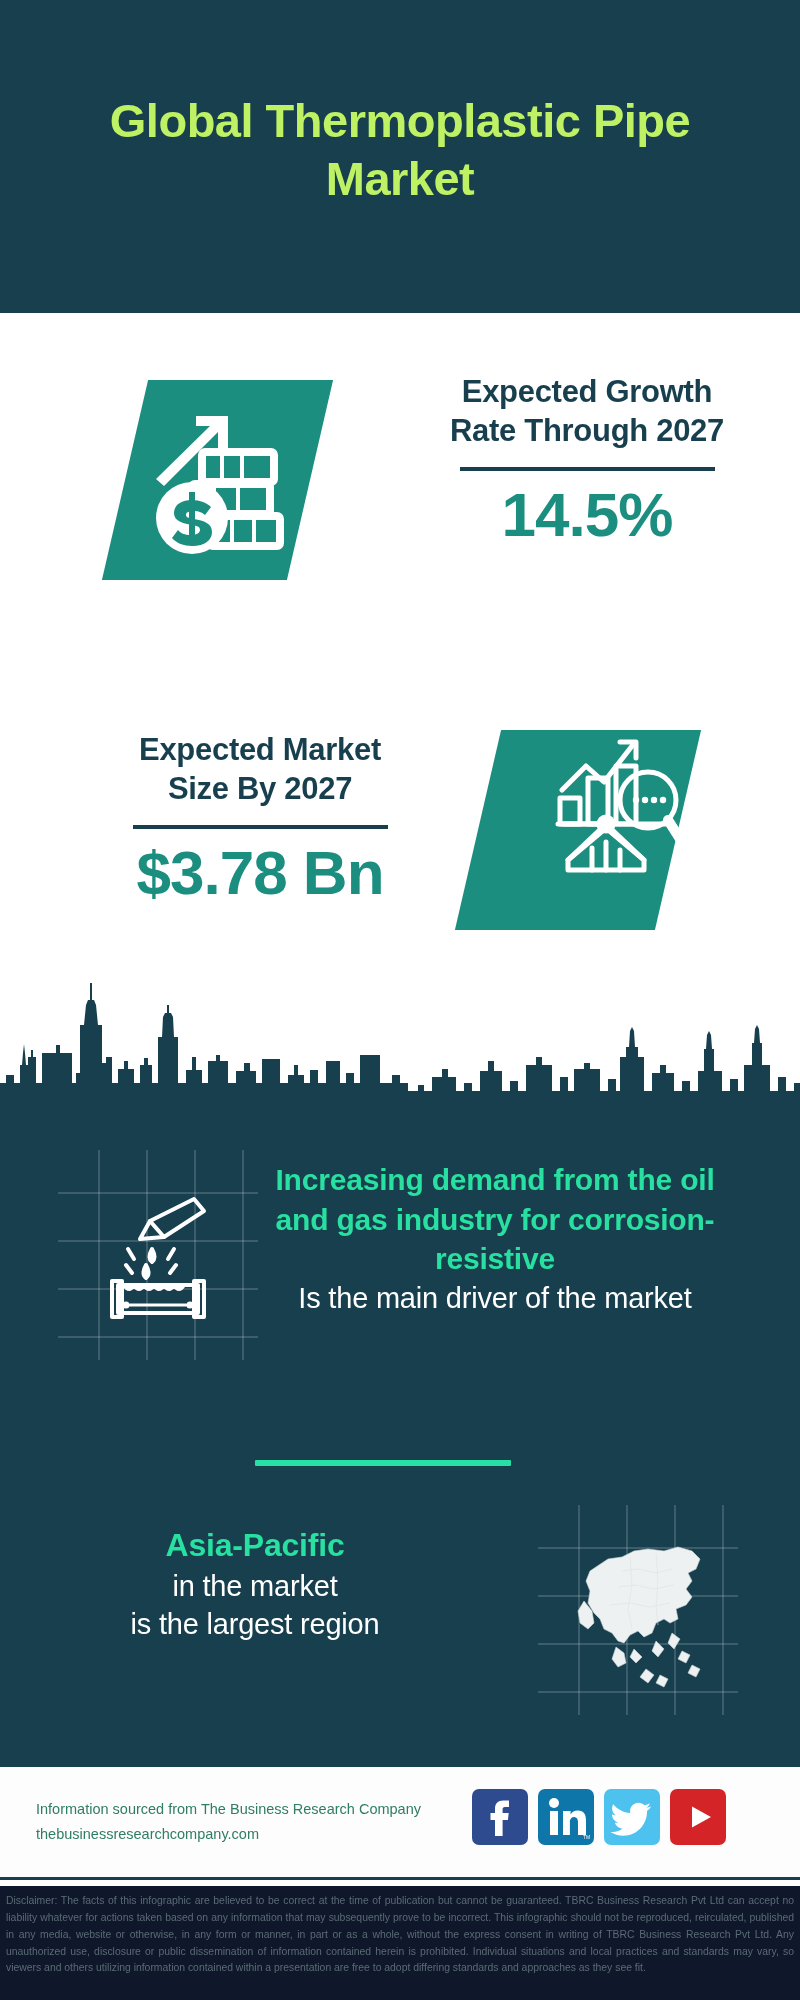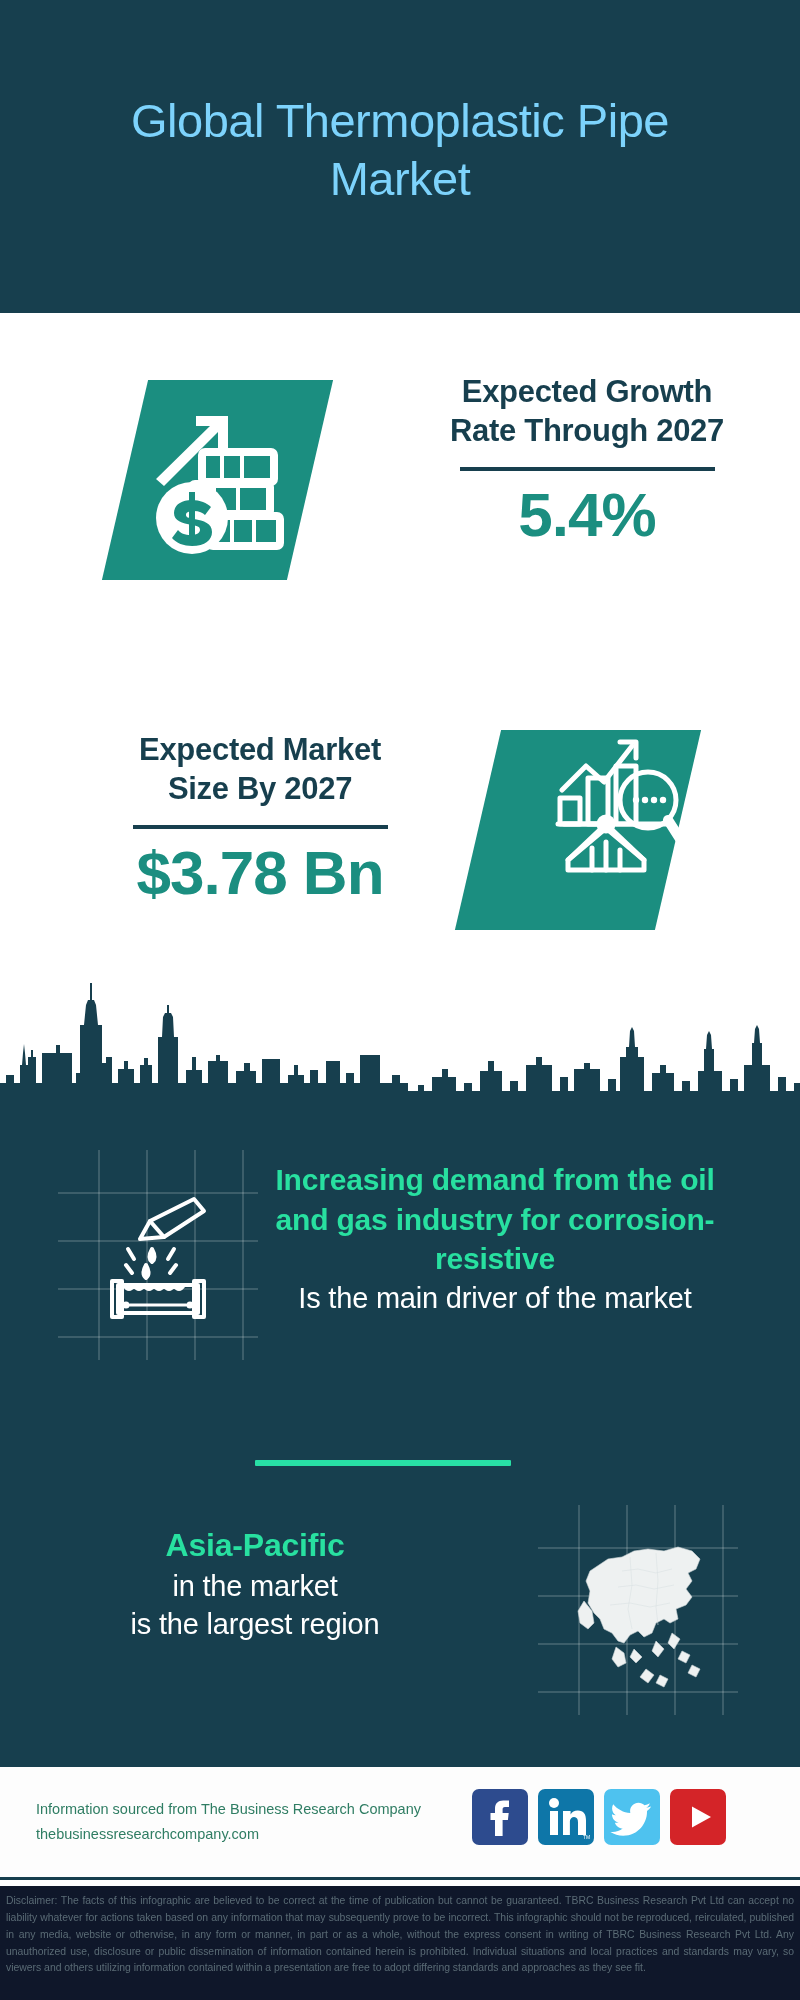--- a/index.html
+++ b/index.html
@@ -12,23 +12,23 @@
   }
   .page { width:800px; height:2000px; position:relative; background:#fff; }
 
   
   .header {
     position:absolute; left:0; top:0; width:800px; height:313px;
     background:#173f4e;
     display:flex; align-items:center; justify-content:center;
   }
   .header-title {
-    color:#7dd3fc;
+    color:#bef264;
     font-size:47px;
-    font-weight:normal;
+    font-weight:bold;
     line-height:1.22;
     text-align:center;
     letter-spacing:-0.5px;
     max-width:660px;
     padding-bottom:14px;
   }
 
   
   .stat1 {
     position:absolute; left:0; top:330px; width:792px; height:310px;margin-left:47px;
@@ -192,21 +192,21 @@
           <rect x="47" y="102" width="6" height="52"></rect>
           <path d="M50 110c-12 0-18 6-18 13 0 8 8 10 18 12 6 1 8 2 8 5 0 3-4 5-9 5-6 0-11-2-13-5l-6 8c4 5 12 8 20 8 13 0 20-6 20-14 0-9-8-11-18-13-6-1-8-2-8-4 0-3 3-4 8-4 5 0 9 2 11 4l6-8c-4-4-11-7-19-7z"></path>
         </g>
       </g>
     </svg>
 
     <div class="stat1-text">
       <div class="stat-label">Expected Growth</div>
       <div class="stat-label">Rate Through 2027</div>
       <div class="stat-rule"></div>
-      <div class="stat-value">5.4%</div>
+      <div class="stat-value">14.5%</div>
     </div>
   </div>
 
   <div class="stat2">
     <div class="stat2-text">
       <div class="stat-label">Expected Market</div>
       <div class="stat-label">Size By 2027</div>
       <div class="stat-rule"></div>
       <div class="stat-value">$3.78 Bn</div>
     </div>

